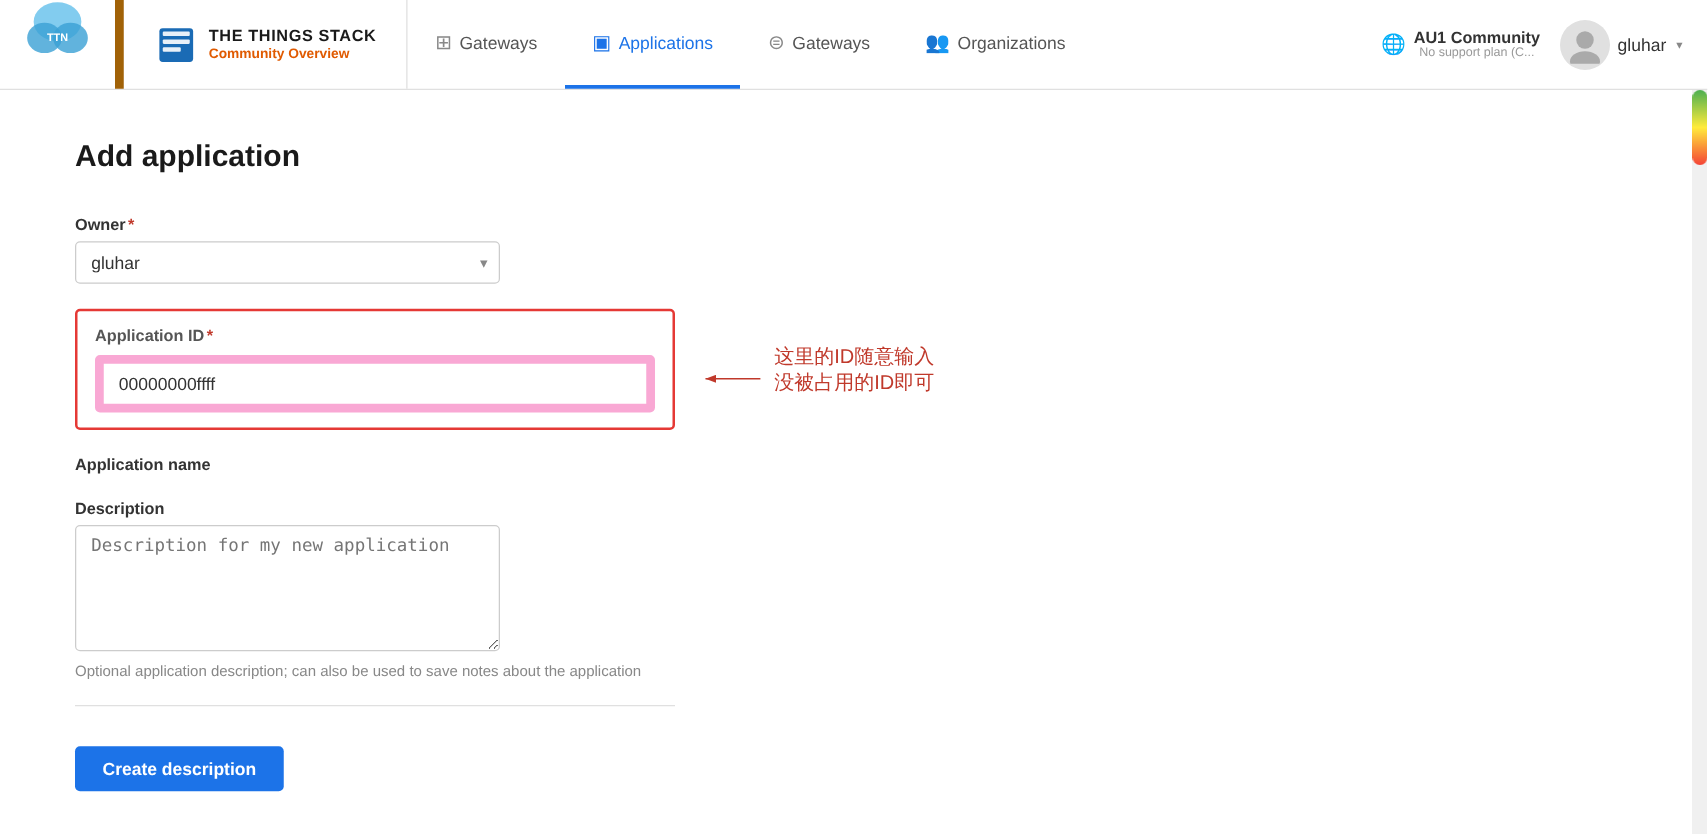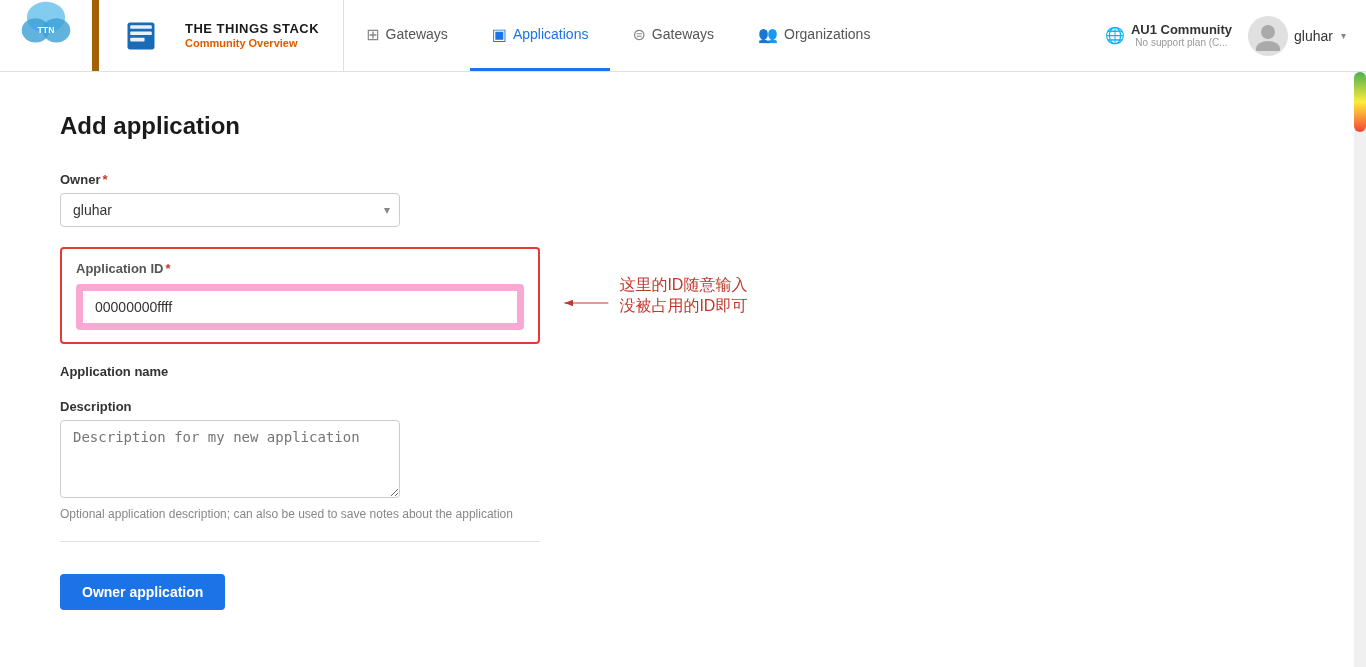--- a/index.html
+++ b/index.html
@@ -22,21 +22,21 @@
     }
     .logo-icon {
       width: 52px;
       height: 52px;
     }
     .brand-area {
       display: flex;
       align-items: center;
       padding: 0 24px;
       border-right: 1px solid #e0e0e0;
-      gap: 26px;
+      gap: 8px;
     }
     .brand-book-icon {
       width: 36px;
       height: 36px;
     }
     .brand-text {
       display: flex;
       flex-direction: column;
       line-height: 1.2;
     }
@@ -225,21 +225,21 @@
       padding: 8px 12px;
       font-size: 14px;
       color: #999;
       outline: none;
       background: #fff;
     }
 
     
     .textarea-field {
       width: 340px;
-      height: 78px;
+      height: 101px;
       border: 1px solid #ccc;
       border-radius: 4px;
       padding: 8px 12px;
       font-size: 14px;
       color: #999;
       outline: none;
       resize: vertical;
       background: #fff;
     }
     .field-hint {
@@ -384,14 +384,14 @@
   
   <div class="form-group">
     <label class="form-label">Description</label>
     <textarea class="textarea-field" placeholder="Description for my new application" style=""></textarea>
     <div class="field-hint">Optional application description; can also be used to save notes about the application</div>
   </div>
 
   <hr class="divider-line">
 
   
-  <button class="create-btn">Owner application</button>
+  <button class="create-btn">Create description</button>
 </main>
 
 </body></html>

